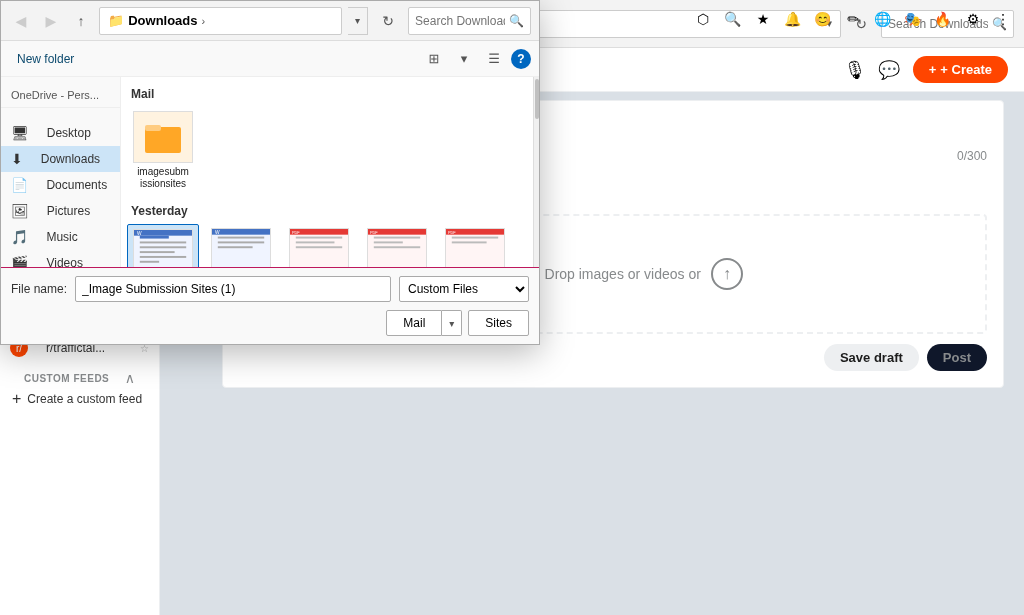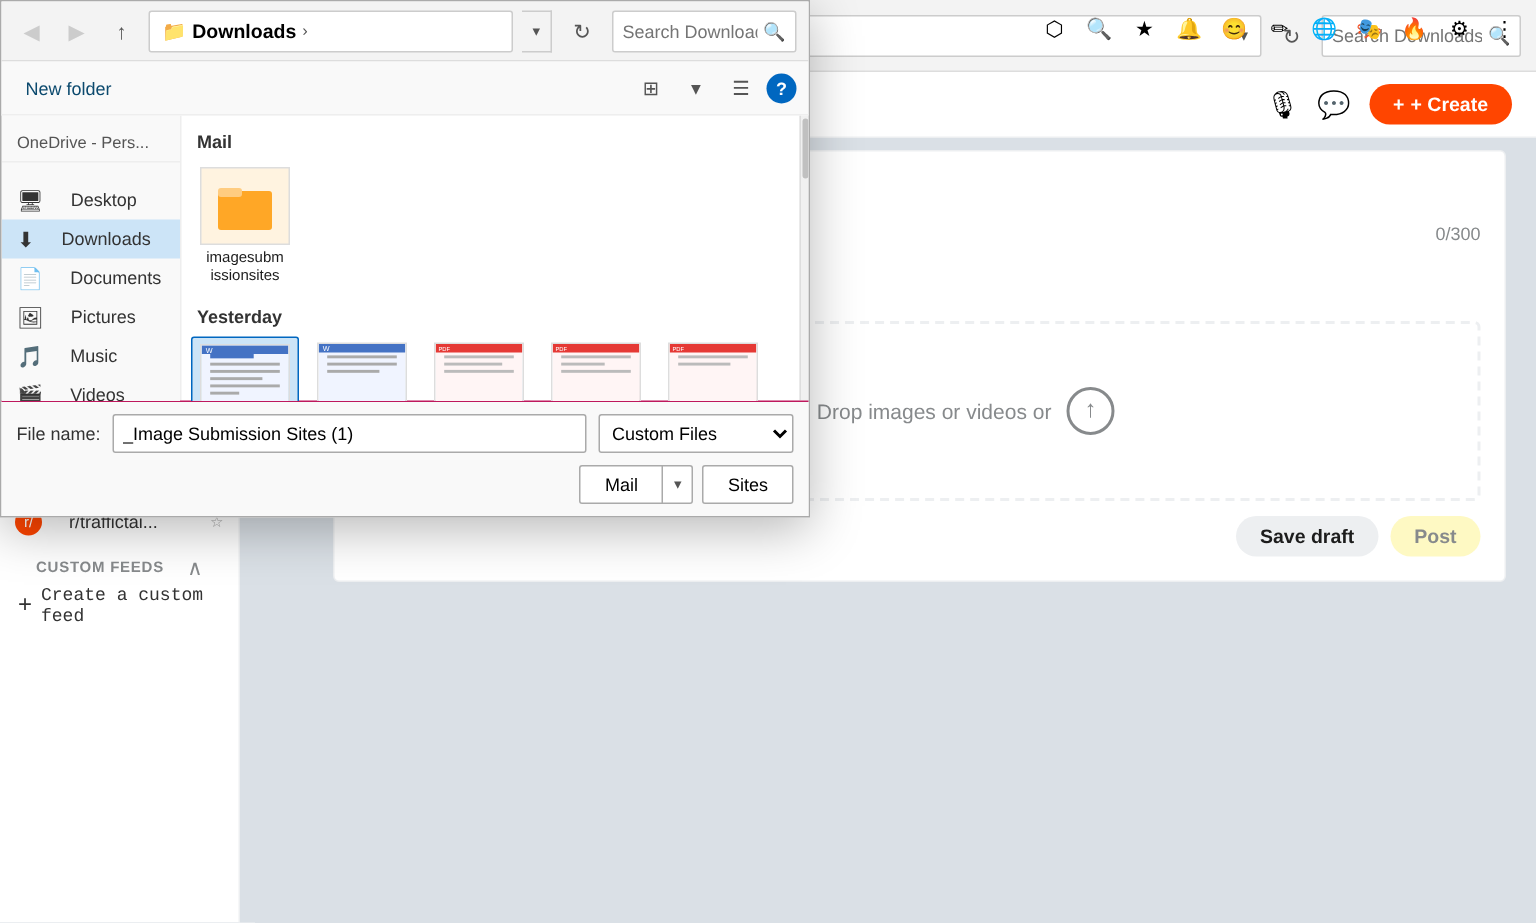--- a/index.html
+++ b/index.html
@@ -99,21 +99,21 @@
       gap: 10px; color: #878a8c; font-size: 14px;
       margin: 10px 0;
     }
     .drop-icon {
       width: 32px; height: 32px; border: 2px solid #878a8c;
       border-radius: 50%; display: flex; align-items: center; justify-content: center;
       font-size: 16px;
     }
     .post-footer { display: flex; justify-content: flex-end; gap: 8px; margin-top: 8px; }
     .btn-save-draft { background: #edeff1; color: #1c1c1c; border-radius: 20px; padding: 6px 16px; border: none; font-size: 13px; font-weight: 700; cursor: pointer; }
-    .btn-post { background: #fef9c3; color: #878a8c; border-radius: 20px; padding: 6px 16px; border: none; font-size: 13px; font-weight: 700; cursor: pointer; }
+    .btn-post { background: #0f172a; color: #878a8c; border-radius: 20px; padding: 6px 16px; border: none; font-size: 13px; font-weight: 700; cursor: pointer; }
 
     
     .file-dialog {
       position: absolute;
       top: 0; left: 0; width: 540px; height: 345px;
       background: #fff;
       border: 1px solid #aaa;
       box-shadow: 0 8px 32px rgba(0,0,0,0.28);
       z-index: 100;
       display: flex;
@@ -370,21 +370,21 @@
       <span class="nav-item-label">r/traffictai...</span>
       <span class="nav-item-pin">☆</span>
     </div>
     <div style="padding: 8px 12px;">
       <div class="sidebar-custom">
         <span class="sidebar-custom-title">CUSTOM FEEDS</span>
         <span class="sidebar-star">∧</span>
       </div>
       <div class="nav-item" style="padding:4px 0;">
         <span style="font-size:16px;">+</span>
-        <span style="font-size:12px;font-family:Liberation Mono, monospace;">Create a custom feed</span>
+        <span style="font-size:12px;">Create a custom feed</span>
       </div>
     </div>
   </div>
 </div>
 
 <div class="reddit-header-bar">
   <span style="font-size:18px; cursor:pointer;">🎙</span>
   <span style="font-size:18px; cursor:pointer;">💬</span>
   <button class="reddit-btn btn-create">
     <span>+</span>

